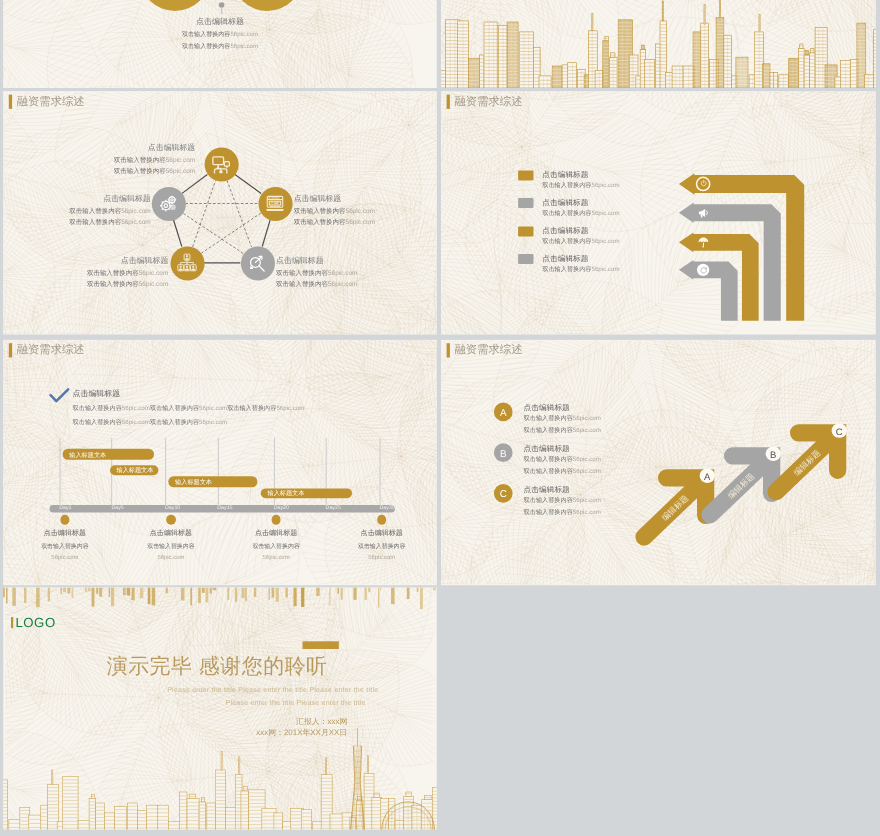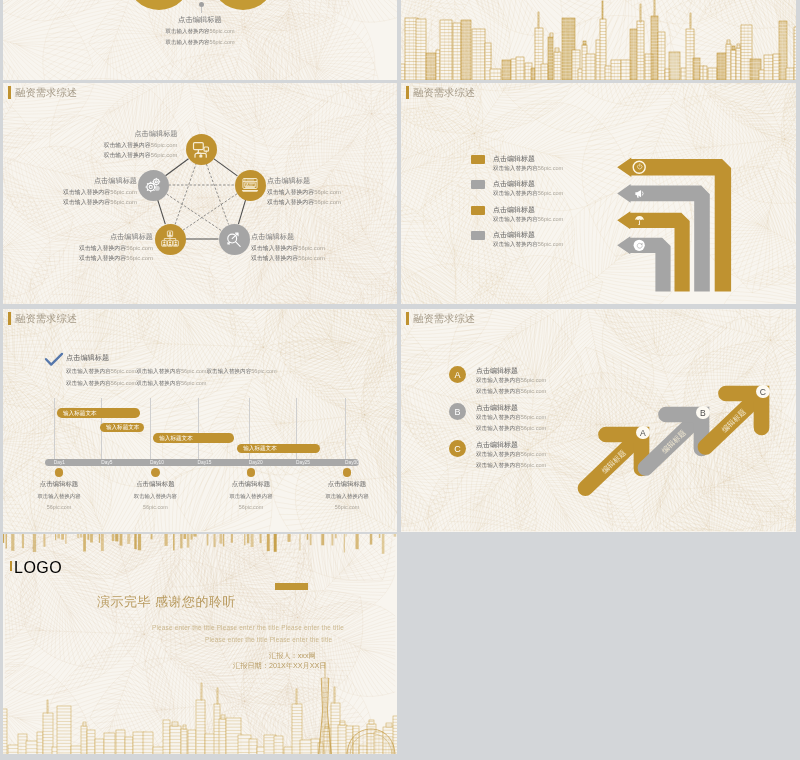--- a/index.html
+++ b/index.html
@@ -1107,27 +1107,27 @@
         <rect x="344.7" y="5.5" width="1.2" height="18.5" fill="#bf9230" opacity="0.47"></rect>
         <rect x="346.5" y="21.4" width="1.1" height="2.6" fill="#cdaa5c" opacity="0.46"></rect>
         <rect x="356.5" y="8.8" width="3.2" height="15.2" fill="#c9a14a" opacity="0.69"></rect>
         <rect x="370.8" y="13.4" width="2.5" height="10.6" fill="#bf9230" opacity="0.62"></rect>
         <rect x="379.8" y="20.0" width="1.6" height="4.0" fill="#c09635" opacity="0.58"></rect>
         <rect x="382.8" y="4.2" width="2.6" height="19.8" fill="#cdaa5c" opacity="0.57"></rect>
         <rect x="394.6" y="21.3" width="2.6" height="2.7" fill="#cdaa5c" opacity="0.5"></rect>
         <rect x="398.1" y="15.9" width="2.0" height="8.1" fill="#c09635" opacity="0.6"></rect>
       </svg>
   <div style="position:absolute;left:7px;top:27px;width:2.2px;height:10px;background:#bf9230;"></div>
-  <div style="position:absolute;left:11px;top:25px;font-size:16px;color:#000000;letter-spacing:.5px;text-align:center;">LOGO</div>
+  <div style="position:absolute;left:11px;top:25px;font-size:12px;color:#15803d;letter-spacing:.5px;text-align:center;">LOGO</div>
   <div style="position:absolute;left:272px;top:49px;width:33px;height:6.5px;background:#c09636;"></div>
-  <div style="position:absolute;left:94px;top:59px;font-size:13px;color:#b89a5e;letter-spacing:.5px;">演示完毕  感谢您的聆听</div>
+  <div style="position:absolute;left:94px;top:59px;font-size:19px;color:#b89a5e;letter-spacing:.5px;">演示完毕  感谢您的聆听</div>
   <div style="position:absolute;left:149px;top:90px;font-size:6.4px;color:#cbb88f;letter-spacing:.2px;">Please enter the title Please enter the title Please enter the title</div>
   <div style="position:absolute;left:202px;top:101.5px;font-size:6.4px;color:#cbb88f;letter-spacing:.2px;">Please enter the title Please enter the title</div>
   <div style="position:absolute;left:266px;top:117px;font-size:7.2px;color:#b79b62;">汇报人：xxx网</div>
-  <div style="position:absolute;left:230px;top:127px;font-size:7.2px;color:#b79b62;">汇报日期：201X年XX月XX日</div>
+  <div style="position:absolute;left:230px;top:127px;font-size:7.2px;color:#b79b62;">xxx网：201X年XX月XX日</div>
   <svg style="position:absolute;left:-4px;top:104px;" width="402" height="118" viewBox="0 0 402 118">
         <rect x="-6" y="71" width="14" height="47" fill="#f8f5ef" stroke="#c9a14a" stroke-width="0.55" opacity="0.9"></rect>
         <path d="M-6.0 74.2h14" stroke="#c9a14a" stroke-width="0.41250000000000003" opacity="0.75" fill="none"></path>
         <path d="M-6.0 77.3h14" stroke="#c9a14a" stroke-width="0.41250000000000003" opacity="0.75" fill="none"></path>
         <path d="M-6.0 80.5h14" stroke="#c9a14a" stroke-width="0.41250000000000003" opacity="0.75" fill="none"></path>
         <path d="M-6.0 83.6h14" stroke="#c9a14a" stroke-width="0.41250000000000003" opacity="0.75" fill="none"></path>
         <path d="M-6.0 86.7h14" stroke="#c9a14a" stroke-width="0.41250000000000003" opacity="0.75" fill="none"></path>
         <path d="M-6.0 89.8h14" stroke="#c9a14a" stroke-width="0.41250000000000003" opacity="0.75" fill="none"></path>
         <path d="M-6.0 93.0h14" stroke="#c9a14a" stroke-width="0.41250000000000003" opacity="0.75" fill="none"></path>
         <path d="M-6.0 96.1h14" stroke="#c9a14a" stroke-width="0.41250000000000003" opacity="0.75" fill="none"></path>

